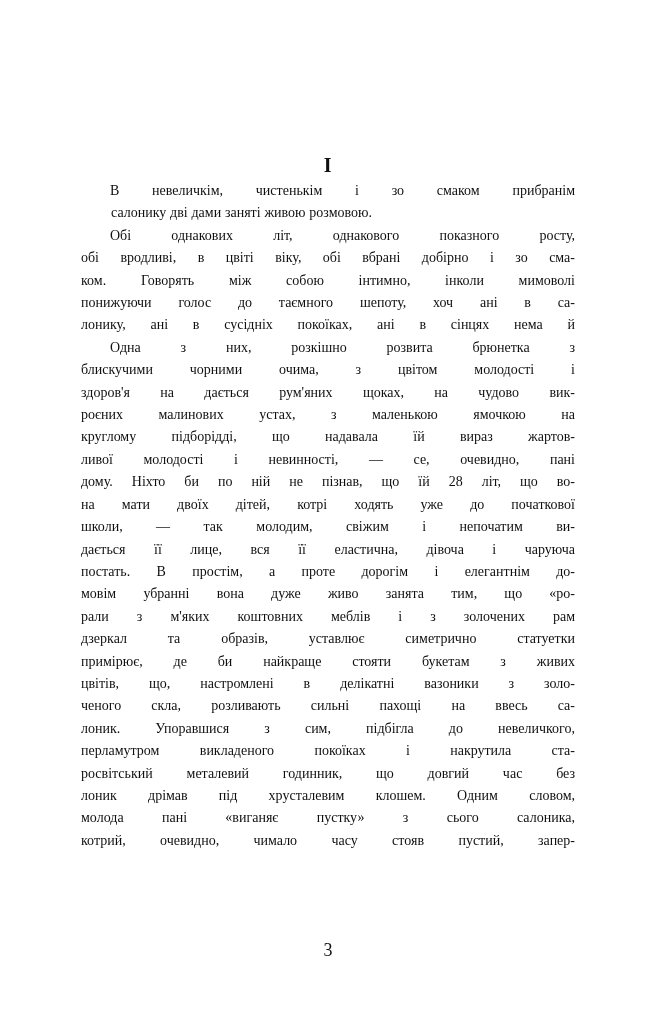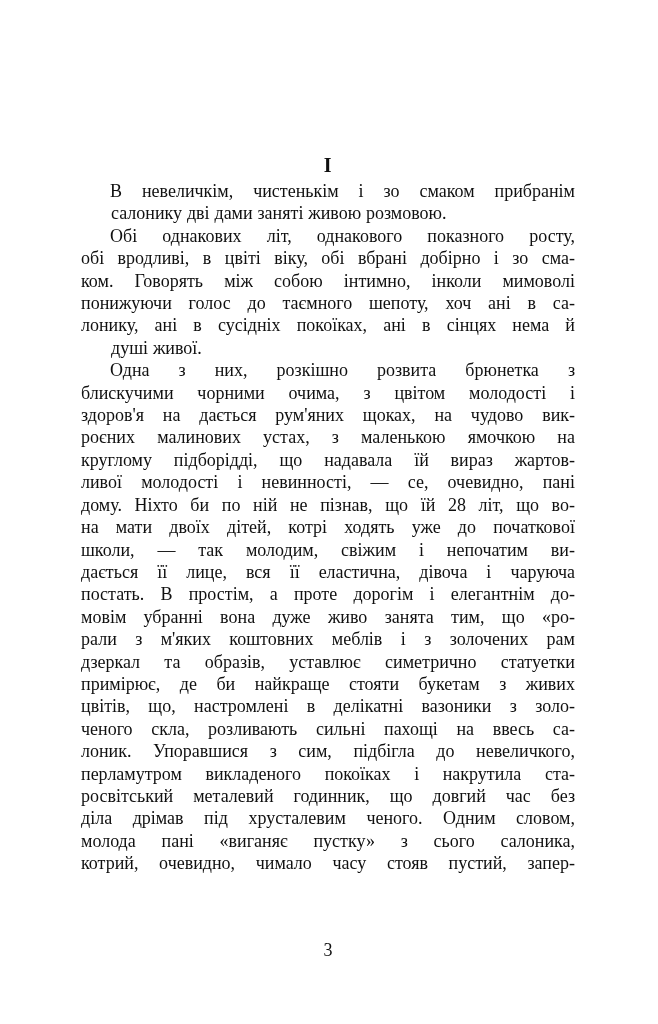--- a/index.html
+++ b/index.html
@@ -28,21 +28,21 @@
     font-weight: 700;
     text-align: center;
     margin: 0 0 5px 0;
     letter-spacing: 0.5px;
   }
   .paragraph {
     margin: 0;
     padding: 0;
   }
   .line {
-    font-size: 18px;
+    font-size: 14px;
     line-height: 22.4px;
     text-align: justify;
     text-align-last: justify;
     word-spacing: 0.02em;
     white-space: normal;
   }
   .line.para-first {
     text-indent: 29px;
   }
   .line.para-last {
@@ -69,21 +69,20 @@
         <div class="paragraph">
           <div class="line para-first">В невеличкім, чистенькім і зо смаком прибранім</div>
           <div class="line para-last">салонику дві дами заняті живою розмовою.</div>
         </div>
         <div class="paragraph">
           <div class="line para-first">Обі однакових літ, однакового показного росту,</div>
           <div class="line">обі вродливі, в цвіті віку, обі вбрані добірно і зо сма-</div>
           <div class="line">ком. Говорять між собою інтимно, інколи мимоволі</div>
           <div class="line">понижуючи голос до таємного шепоту, хоч ані в са-</div>
           <div class="line">лонику, ані в сусідніх покоїках, ані в сінцях нема й</div>
-          <div class="line para-last">душі живої.</div>
         </div>
         <div class="paragraph">
           <div class="line para-first">Одна з них, розкішно розвита брюнетка з</div>
           <div class="line">блискучими чорними очима, з цвітом молодості і</div>
           <div class="line">здоров'я на дається рум'яних щоках, на чудово вик-</div>
           <div class="line">роєних малинових устах, з маленькою ямочкою на</div>
           <div class="line">круглому підборідді, що надавала їй вираз жартов-</div>
           <div class="line">ливої молодості і невинності, — се, очевидно, пані</div>
           <div class="line">дому. Ніхто би по ній не пізнав, що їй 28 літ, що во-</div>
           <div class="line">на мати двоїх дітей, котрі ходять уже до початкової</div>
@@ -92,20 +91,20 @@
           <div class="line">постать. В простім, а проте дорогім і елегантнім до-</div>
           <div class="line">мовім убранні вона дуже живо занята тим, що «ро-</div>
           <div class="line">рали з м'яких коштовних меблів і з золочених рам</div>
           <div class="line">дзеркал та образів, уставлює симетрично статуетки</div>
           <div class="line">примірює, де би найкраще стояти букетам з живих</div>
           <div class="line">цвітів, що, настромлені в делікатні вазоники з золо-</div>
           <div class="line">ченого скла, розливають сильні пахощі на ввесь са-</div>
           <div class="line">лоник. Упоравшися з сим, підбігла до невеличкого,</div>
           <div class="line">перламутром викладеного покоїках і накрутила ста-</div>
           <div class="line">росвітський металевий годинник, що довгий час без</div>
-          <div class="line">діла дрімав під хрусталевим ченого. Одним словом,</div>
+          <div class="line">лоник дрімав під хрусталевим клошем. Одним словом,</div>
           <div class="line">молода пані «виганяє пустку» з сього салоника,</div>
           <div class="line">котрий, очевидно, чимало часу стояв пустий, запер-</div>
         </div>
       </div>
   </div>
   <div class="page-number">3</div>
 </div>
 
 </body></html>

